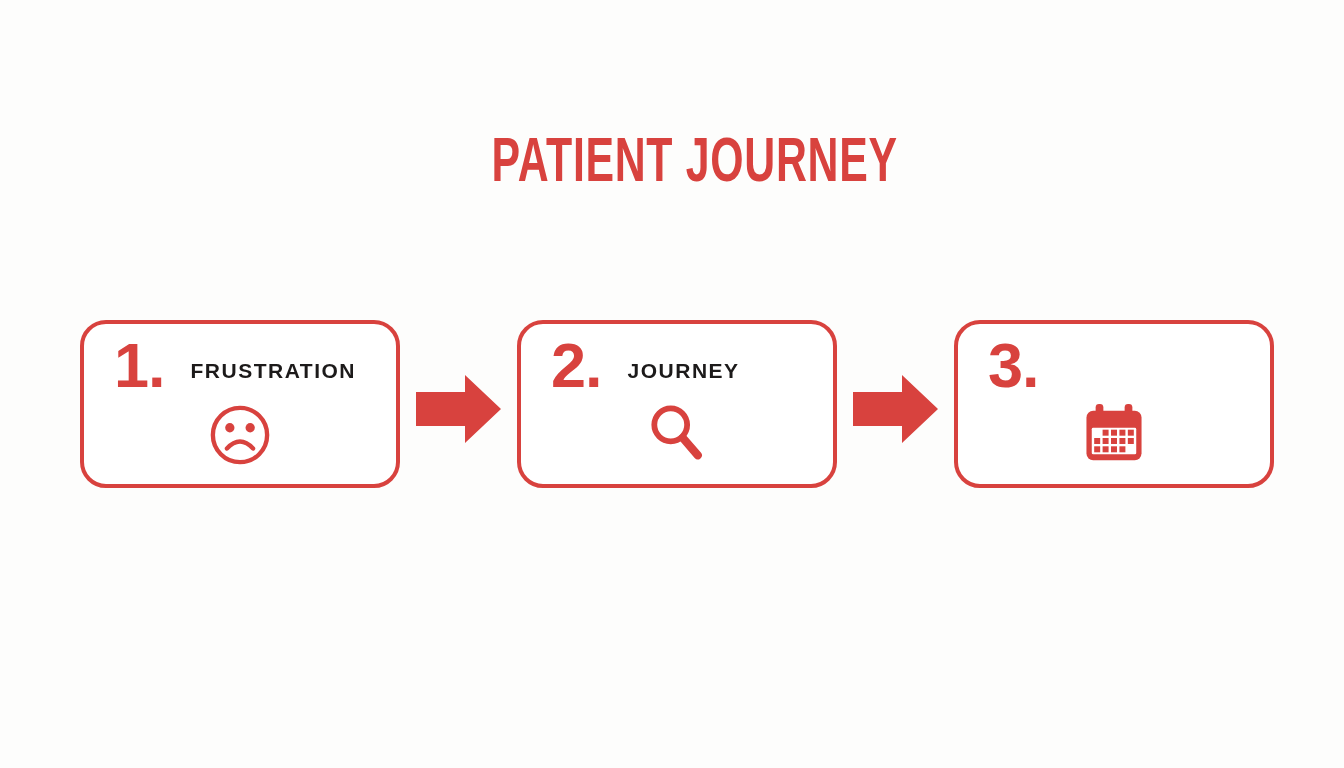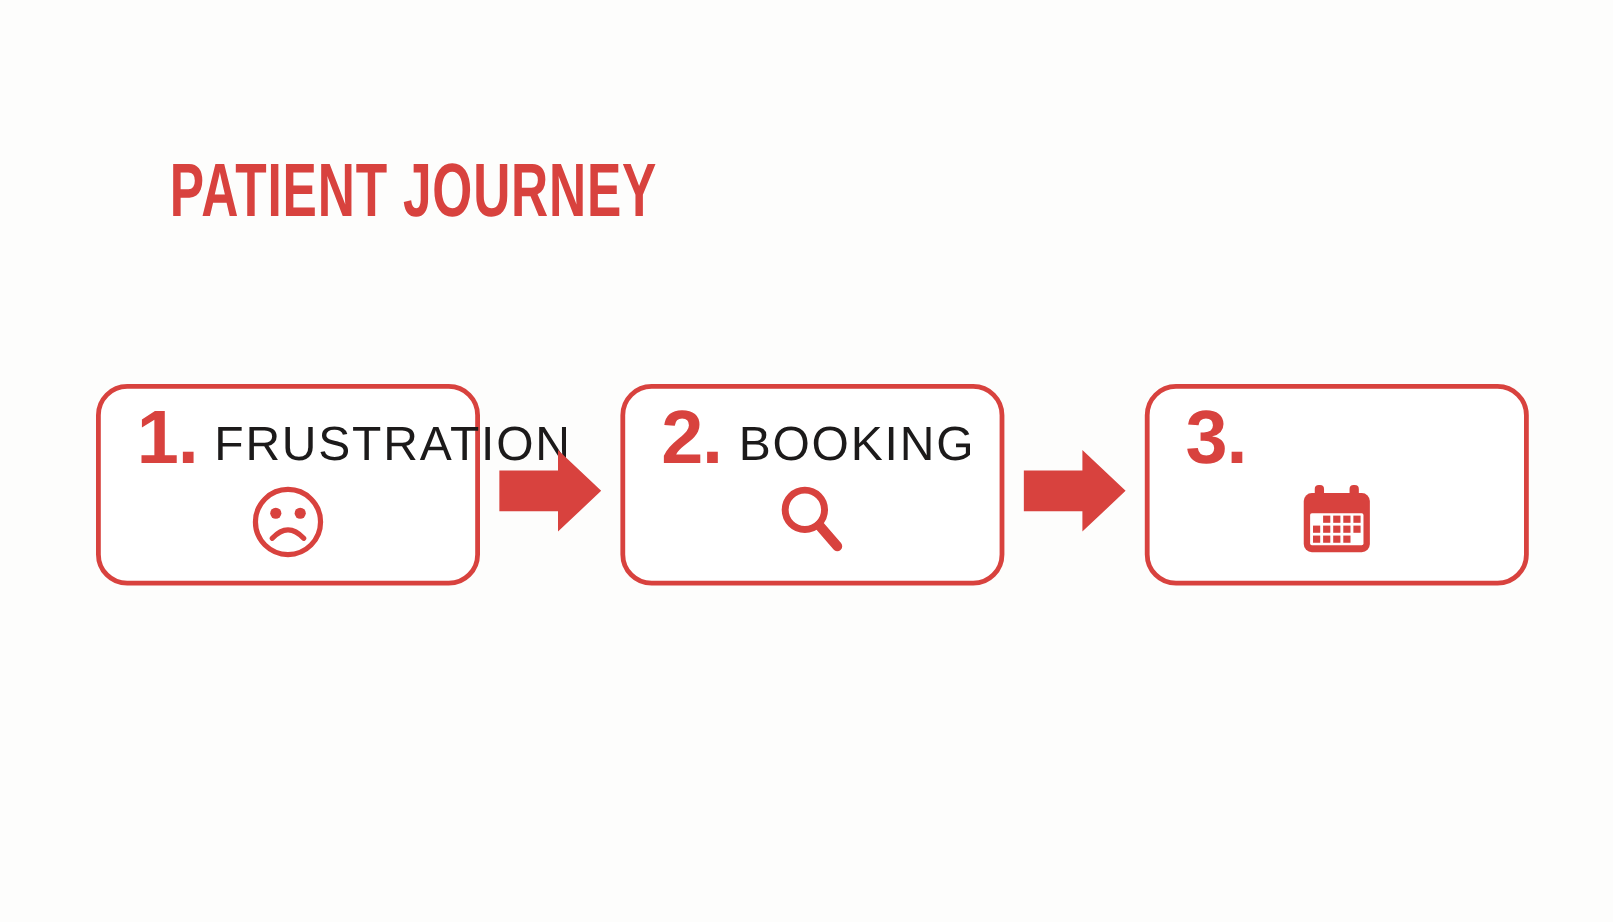--- a/index.html
+++ b/index.html
@@ -12,21 +12,21 @@
   body{
     position:relative;
     width:1344px;height:768px;
     background:var(--bg);
     font-family:"Liberation Sans", sans-serif;
     overflow:hidden;
   }
   .title-bar{
     position:absolute;
     top:128px;left:0;right:0;
-    display:flex;justify-content:flex-start;
+    display:flex;justify-content:center;
   }
   .title-text{
     font-size:63px;
     line-height:1;
     font-weight:700;
     color:var(--red);
     letter-spacing:1px;
     white-space:nowrap;
     margin-left:46px;
     transform:scaleX(0.68);
@@ -51,25 +51,25 @@
     margin:10px 0 0 30px;
     line-height:1;
   }
   .step-number{
     font-size:63px;
     font-weight:700;
     color:var(--red);
     letter-spacing:-1px;
   }
   .step-label{
-    font-size:40px;
-    font-weight:400;
+    font-size:21px;
+    font-weight:700;
     color:var(--ink);
     letter-spacing:1.5px;
-    margin-left:14px;
+    margin-left:26px;
     margin-top:9px;
     white-space:nowrap;
   }
   .step-icon{
     margin-top:6px;
     height:64px;
     display:flex;
     justify-content:center;
     align-items:center;
     color:var(--red);
@@ -112,21 +112,21 @@
 
   <div class="arrow-gap">
     <svg width="86" height="70" viewBox="0 0 86 70" aria-hidden="true">
       <polygon points="0,18 49,18 49,1 85,35 49,69 49,52 0,52" fill="currentColor"></polygon>
     </svg>
   </div>
 
   <div class="step-box">
     <div class="step-header">
       <span class="step-number">2.</span>
-      <span class="step-label">BOOKING</span>
+      <span class="step-label">JOURNEY</span>
     </div>
     <div class="step-icon">
       <svg width="56" height="62" viewBox="0 0 58 64" aria-hidden="true">
         <circle cx="22.5" cy="21.5" r="17" fill="none" stroke="currentColor" stroke-width="6"></circle>
         <line x1="35" y1="35" x2="50.5" y2="53" stroke="currentColor" stroke-width="8.5" stroke-linecap="round"></line>
       </svg>
     </div>
   </div>
 
   <div class="arrow-gap">

